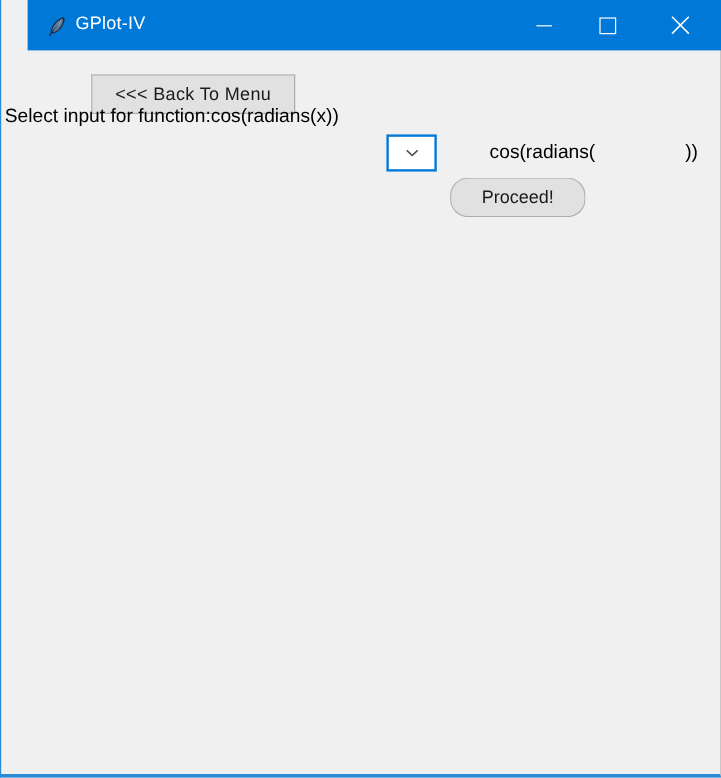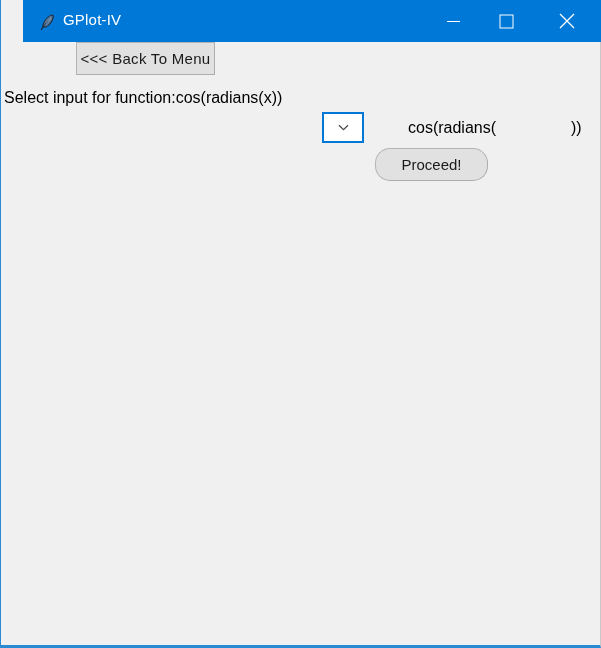--- a/index.html
+++ b/index.html
@@ -93,22 +93,22 @@
     padding: 0;
     line-height: 1;
     display: flex;
     align-items: center;
     justify-content: center;
     user-select: none;
   }
 
   #back-to-menu-button {
     left: 74px;
-    top: 0;
-    width: 139px;
+    top: 20px;
+    width: 170px;
     height: 33px;
     letter-spacing: 0.3px;
   }
 
   #proceed-button {
     left: 373px;
     top: 106px;
     width: 113px;
     height: 33px;
     border-radius: 15px;

